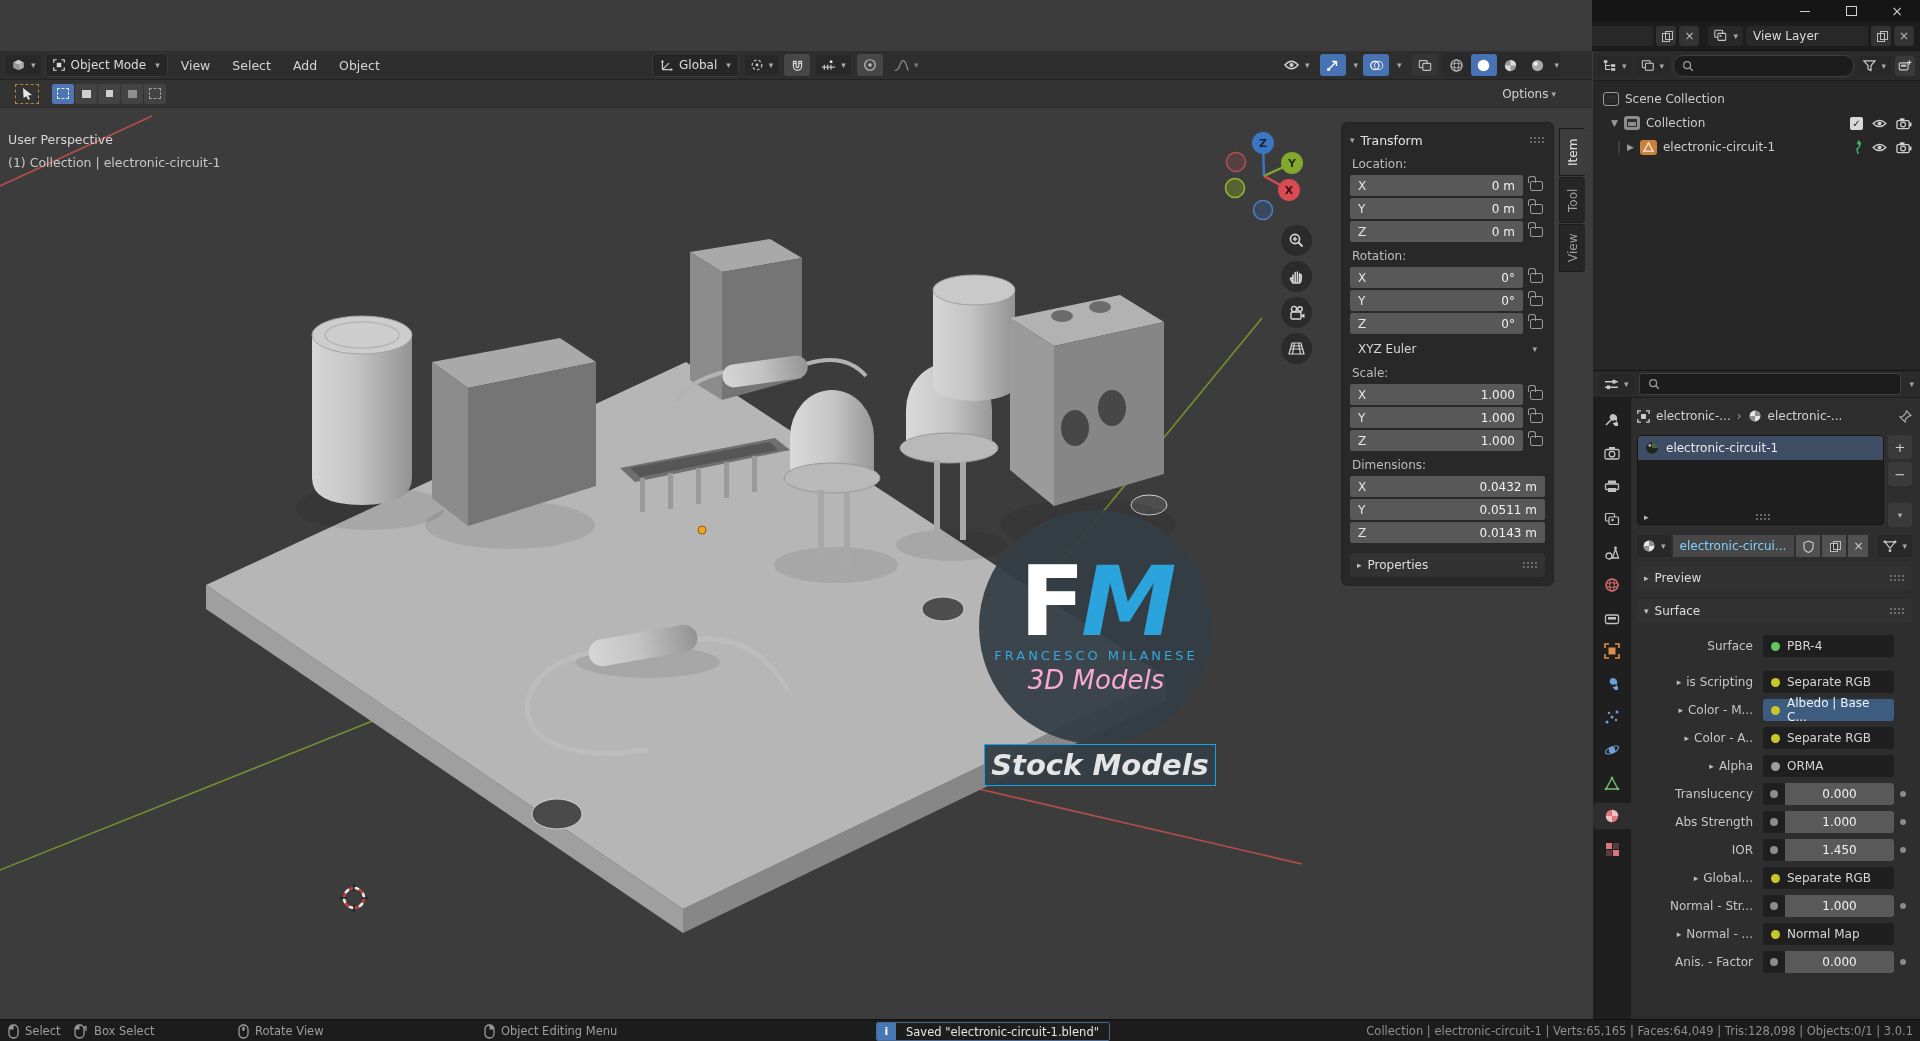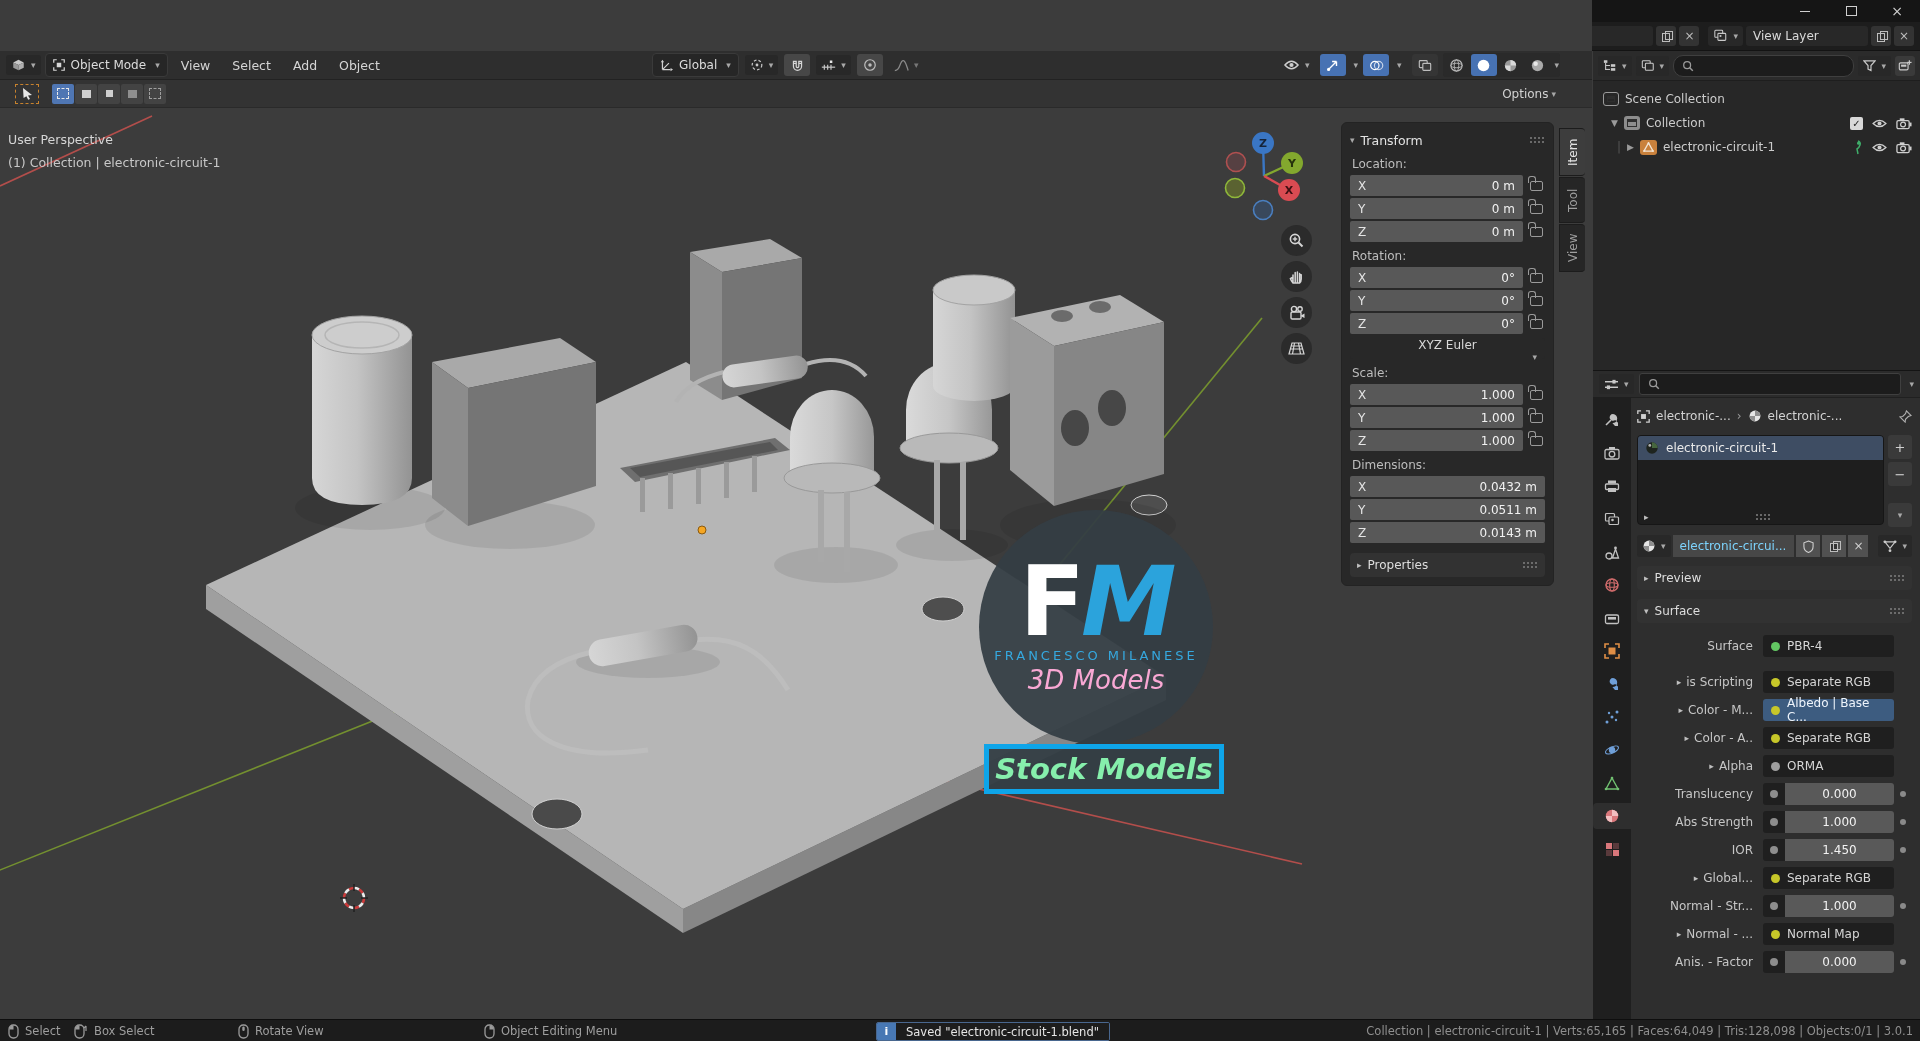--- a/index.html
+++ b/index.html
@@ -70,21 +70,21 @@
   .np-head{display:flex;align-items:center;gap:6px;color:#e3e3e3;font-size:12.5px;height:20px;}
   .np-head .grip{margin-left:auto;}
   .seclab{color:#bdbdbd;margin:7px 0 4px 2px;}
   .trow{display:flex;align-items:center;margin-bottom:2px;}
   .tfield{flex:1;height:21px;background:#585858;border-radius:2px;display:flex;align-items:center;padding:0 8px;color:#f1f1f1;}
   .tfield .taxis{width:26px;color:#e4e4e4;}
   .tfield .tval{margin-left:auto;}
   .lockc{width:22px;display:flex;justify-content:flex-end;}
   .lock{position:relative;width:11px;height:8px;border:1px solid #9a9a9a;border-radius:2px;margin-right:2px;}
   .lock::before{content:"";position:absolute;top:-6px;left:-3px;width:6px;height:6px;border:1px solid #9a9a9a;border-bottom:none;border-radius:3px 3px 0 0;}
-  .euler{height:21px;background:#282828;border-radius:3px;display:flex;align-items:center;padding:0 8px;color:#d8d8d8;margin:2px 0 0;flex-direction:column;}
+  .euler{height:21px;background:#282828;border-radius:3px;display:flex;align-items:center;padding:0 8px;color:#d8d8d8;margin:2px 0 0;}
   .euler .chev{margin-left:auto;}
   .subpanel{margin-top:10px;height:24px;background:#323232;border-radius:4px;display:flex;align-items:center;gap:6px;padding:0 7px;color:#dedede;}
   .subpanel .grip{margin-left:auto;}
 
   
   .outliner{left:1593px;top:51px;width:327px;height:319px;background:#272727;border-bottom:1px solid #141414;}
   .ol-head{height:29px;background:#2b2b2b;display:flex;align-items:center;padding:0 5px;gap:4px;border-bottom:1px solid #1e1e1e;}
   .searchpill{flex:1;height:20px;background:#1c1c1c;border:1px solid #3f3f3f;border-radius:10px;display:flex;align-items:center;padding:0 8px;gap:5px;}
   .ol-row{display:flex;align-items:center;height:24px;padding-left:10px;color:#cccccc;gap:6px;}
   .ol-right{margin-left:auto;display:flex;align-items:center;gap:8px;margin-right:8px;}
@@ -136,22 +136,22 @@
   .stats{position:absolute;right:7px;top:0;height:22px;display:flex;align-items:center;color:#8f8f8f;}
 
   
   .wm-circle{left:979px;top:510px;width:234px;height:234px;border-radius:50%;background:rgba(52,62,68,.94);
              display:flex;flex-direction:column;align-items:center;justify-content:center;}
   .wm-fm{font-size:96px;font-weight:bold;line-height:.9;letter-spacing:-4px;display:flex;}
   .wm-f{color:#fff;}
   .wm-m{color:#2ba3dc;font-style:italic;}
   .wm-author{color:#35a8df;font-size:13px;letter-spacing:3px;margin-top:2px;}
   .wm-sub{color:#f9a8d4;font-size:26px;font-style:italic;margin-top:2px;}
-  .wm-badge{left:984px;top:744px;width:230px;height:40px;background:rgba(52,62,68,.95);border:5px solid #0ea5e9;
-            display:flex;align-items:center;justify-content:center;color:#86efac;font-size:29px;font-weight:bold;font-style:italic;}
+  .wm-badge{left:984px;top:744px;width:230px;height:40px;background:rgba(52,62,68,.95);border:1px solid #0ea5e9;
+            display:flex;align-items:center;justify-content:center;color:#e5e5e5;font-size:29px;font-weight:bold;font-style:italic;}
 </style>
 </head>
 <body>
 
 <div class="app">
 
   <div class="abs titlebar">
     <svg class="blogo" viewBox="0 0 16 16">
         <circle cx="9" cy="8" r="5.4" fill="#e87d0d"></circle>
         <circle cx="10.4" cy="7" r="2.4" fill="#fff"></circle>

